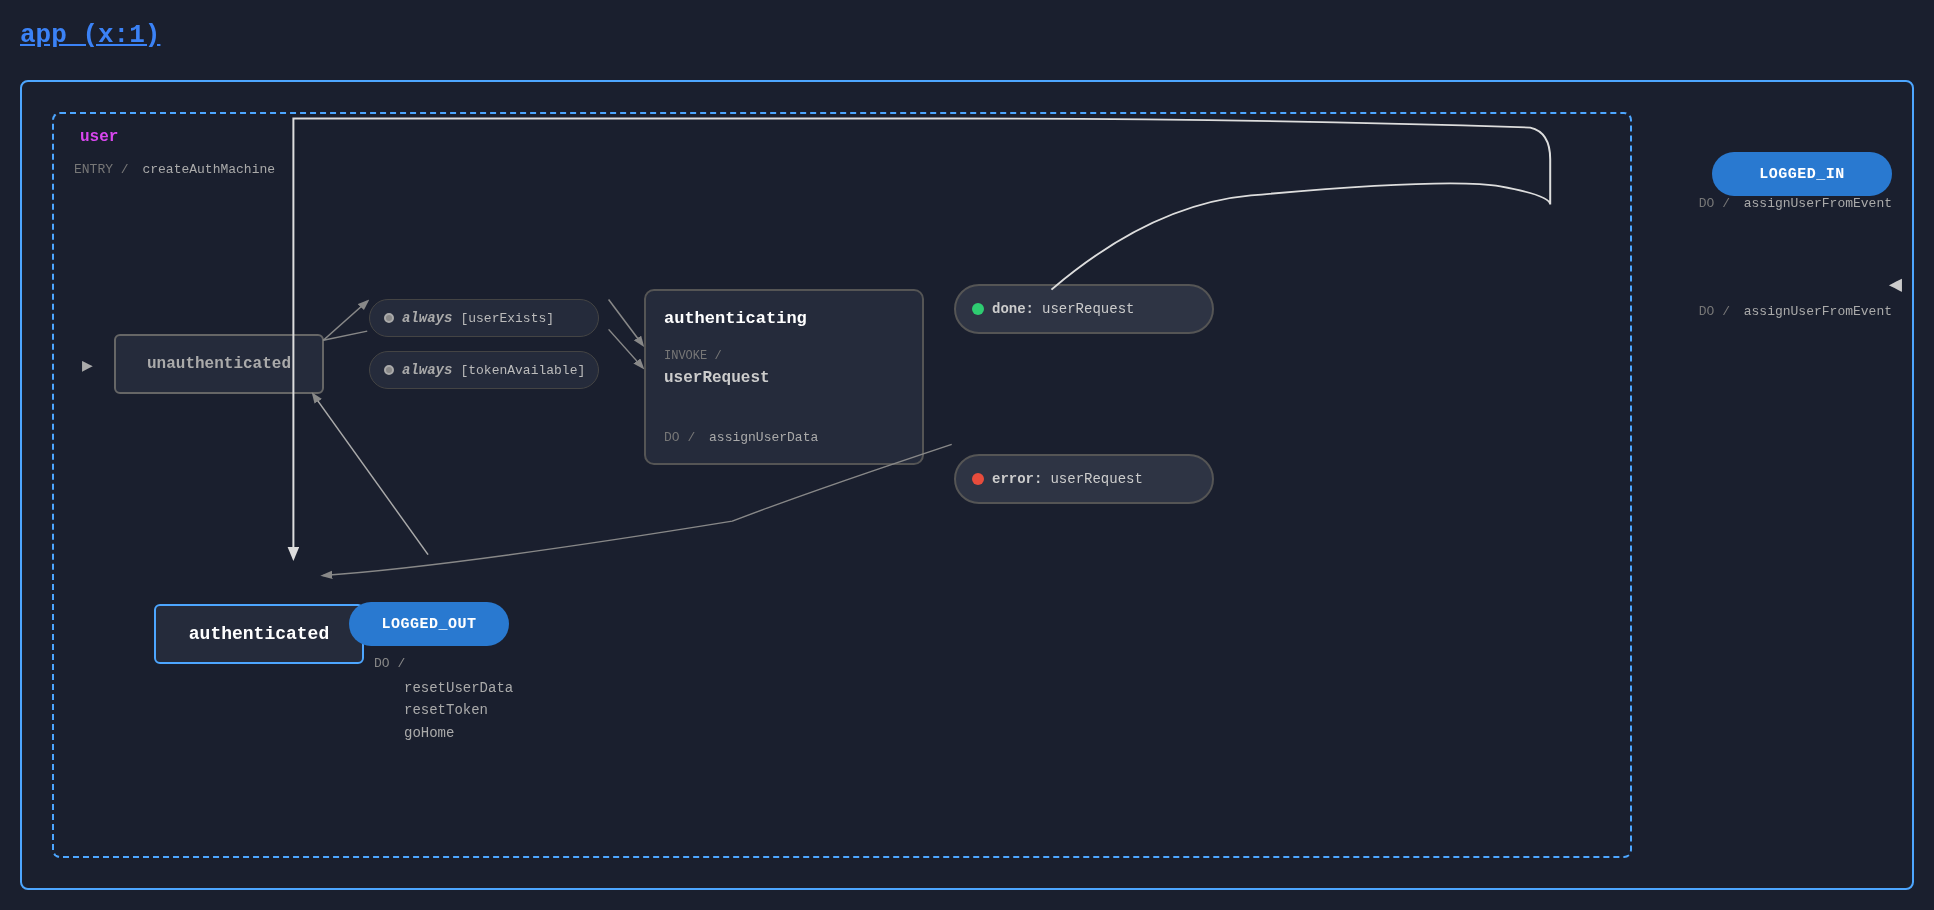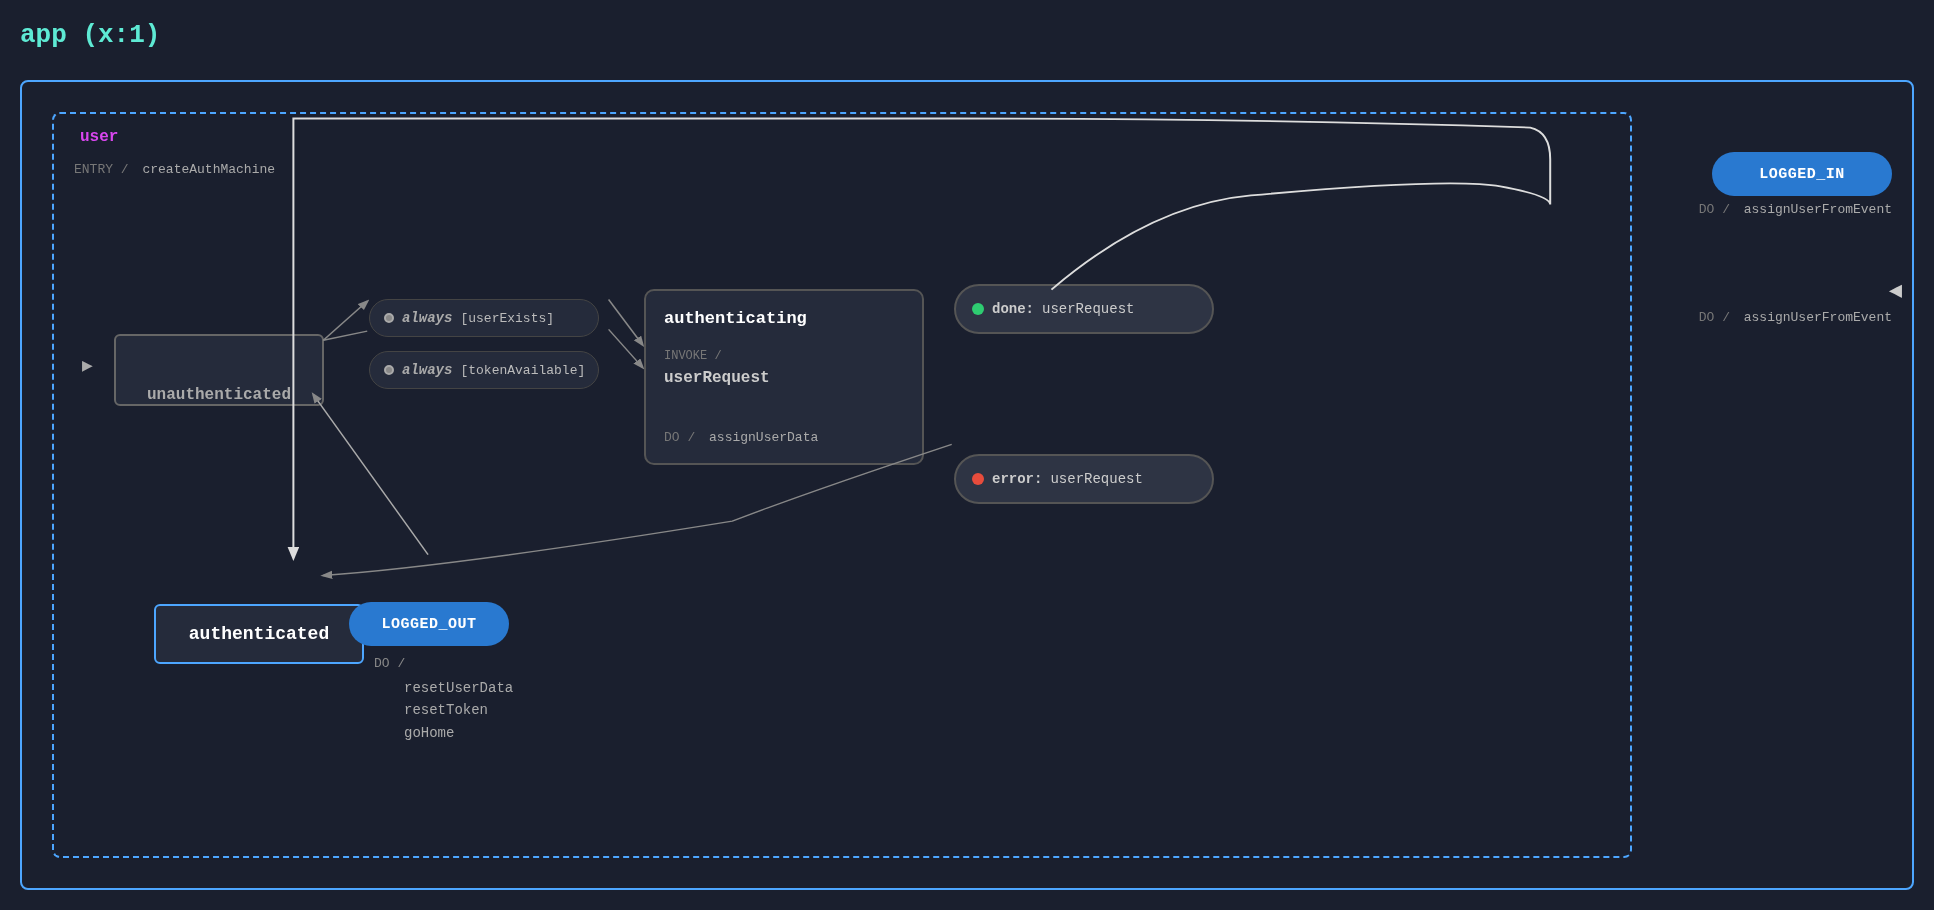--- a/index.html
+++ b/index.html
@@ -11,21 +11,22 @@
       font-family: 'Courier New', Courier, monospace;
       position: relative;
     }
 
     .app-title {
       position: absolute;
       top: 20px;
       left: 20px;
       font-size: 26px;
       font-weight: bold;
-      color: #5eead4;
+      color: #3b82f6;
+      text-decoration: underline;
     }
 
     
     .outer-container {
       position: absolute;
       top: 80px;
       left: 20px;
       right: 20px;
       bottom: 20px;
       border: 2px solid #4da6ff;
@@ -56,26 +57,26 @@
       padding: 0 6px;
     }
 
     
     
     .state-unauthenticated {
       position: absolute;
       top: 220px;
       left: 60px;
       width: 210px;
-      height: 72px;
+      height: 60px;
       border: 2px solid #666;
       border-radius: 6px;
       background: #252b3b;
       display: flex;
-      align-items: flex-end;
+      align-items: center;
       justify-content: center;
     }
 
     .state-unauthenticated-label {
       color: #aaaaaa;
       font-size: 16px;
       font-weight: bold;
     }
 
     
@@ -419,21 +420,21 @@
         </marker>
         <marker id="arrow-white" markerWidth="8" markerHeight="8" refX="6" refY="3" orient="auto">
           <path d="M0,0 L0,6 L8,3 z" fill="#ddd"></path>
         </marker>
       </defs>
     </svg>
   </div>
 
   <div style="position:absolute; top:30px; right:10px; width:260px; bottom:30px;">
 
-    <div style="margin-top: 40px; display:flex; flex-direction:column; align-items:flex-end; gap:6px;">
+    <div style="margin-top: 40px; display:flex; flex-direction:column; align-items:flex-end; ">
       <div class="logged-in-bubble">
         <span class="logged-in-label">LOGGED_IN</span>
       </div>
       <div style="font-size:13px; color:#777; margin-right:10px;">
         <span>DO /</span>
         <span style="color:#aaa; margin-left:6px;">assignUserFromEvent</span>
       </div>
     </div>
 
     <div style="margin-top: 60px; display:flex; flex-direction:column; align-items:flex-end; gap:6px;">

